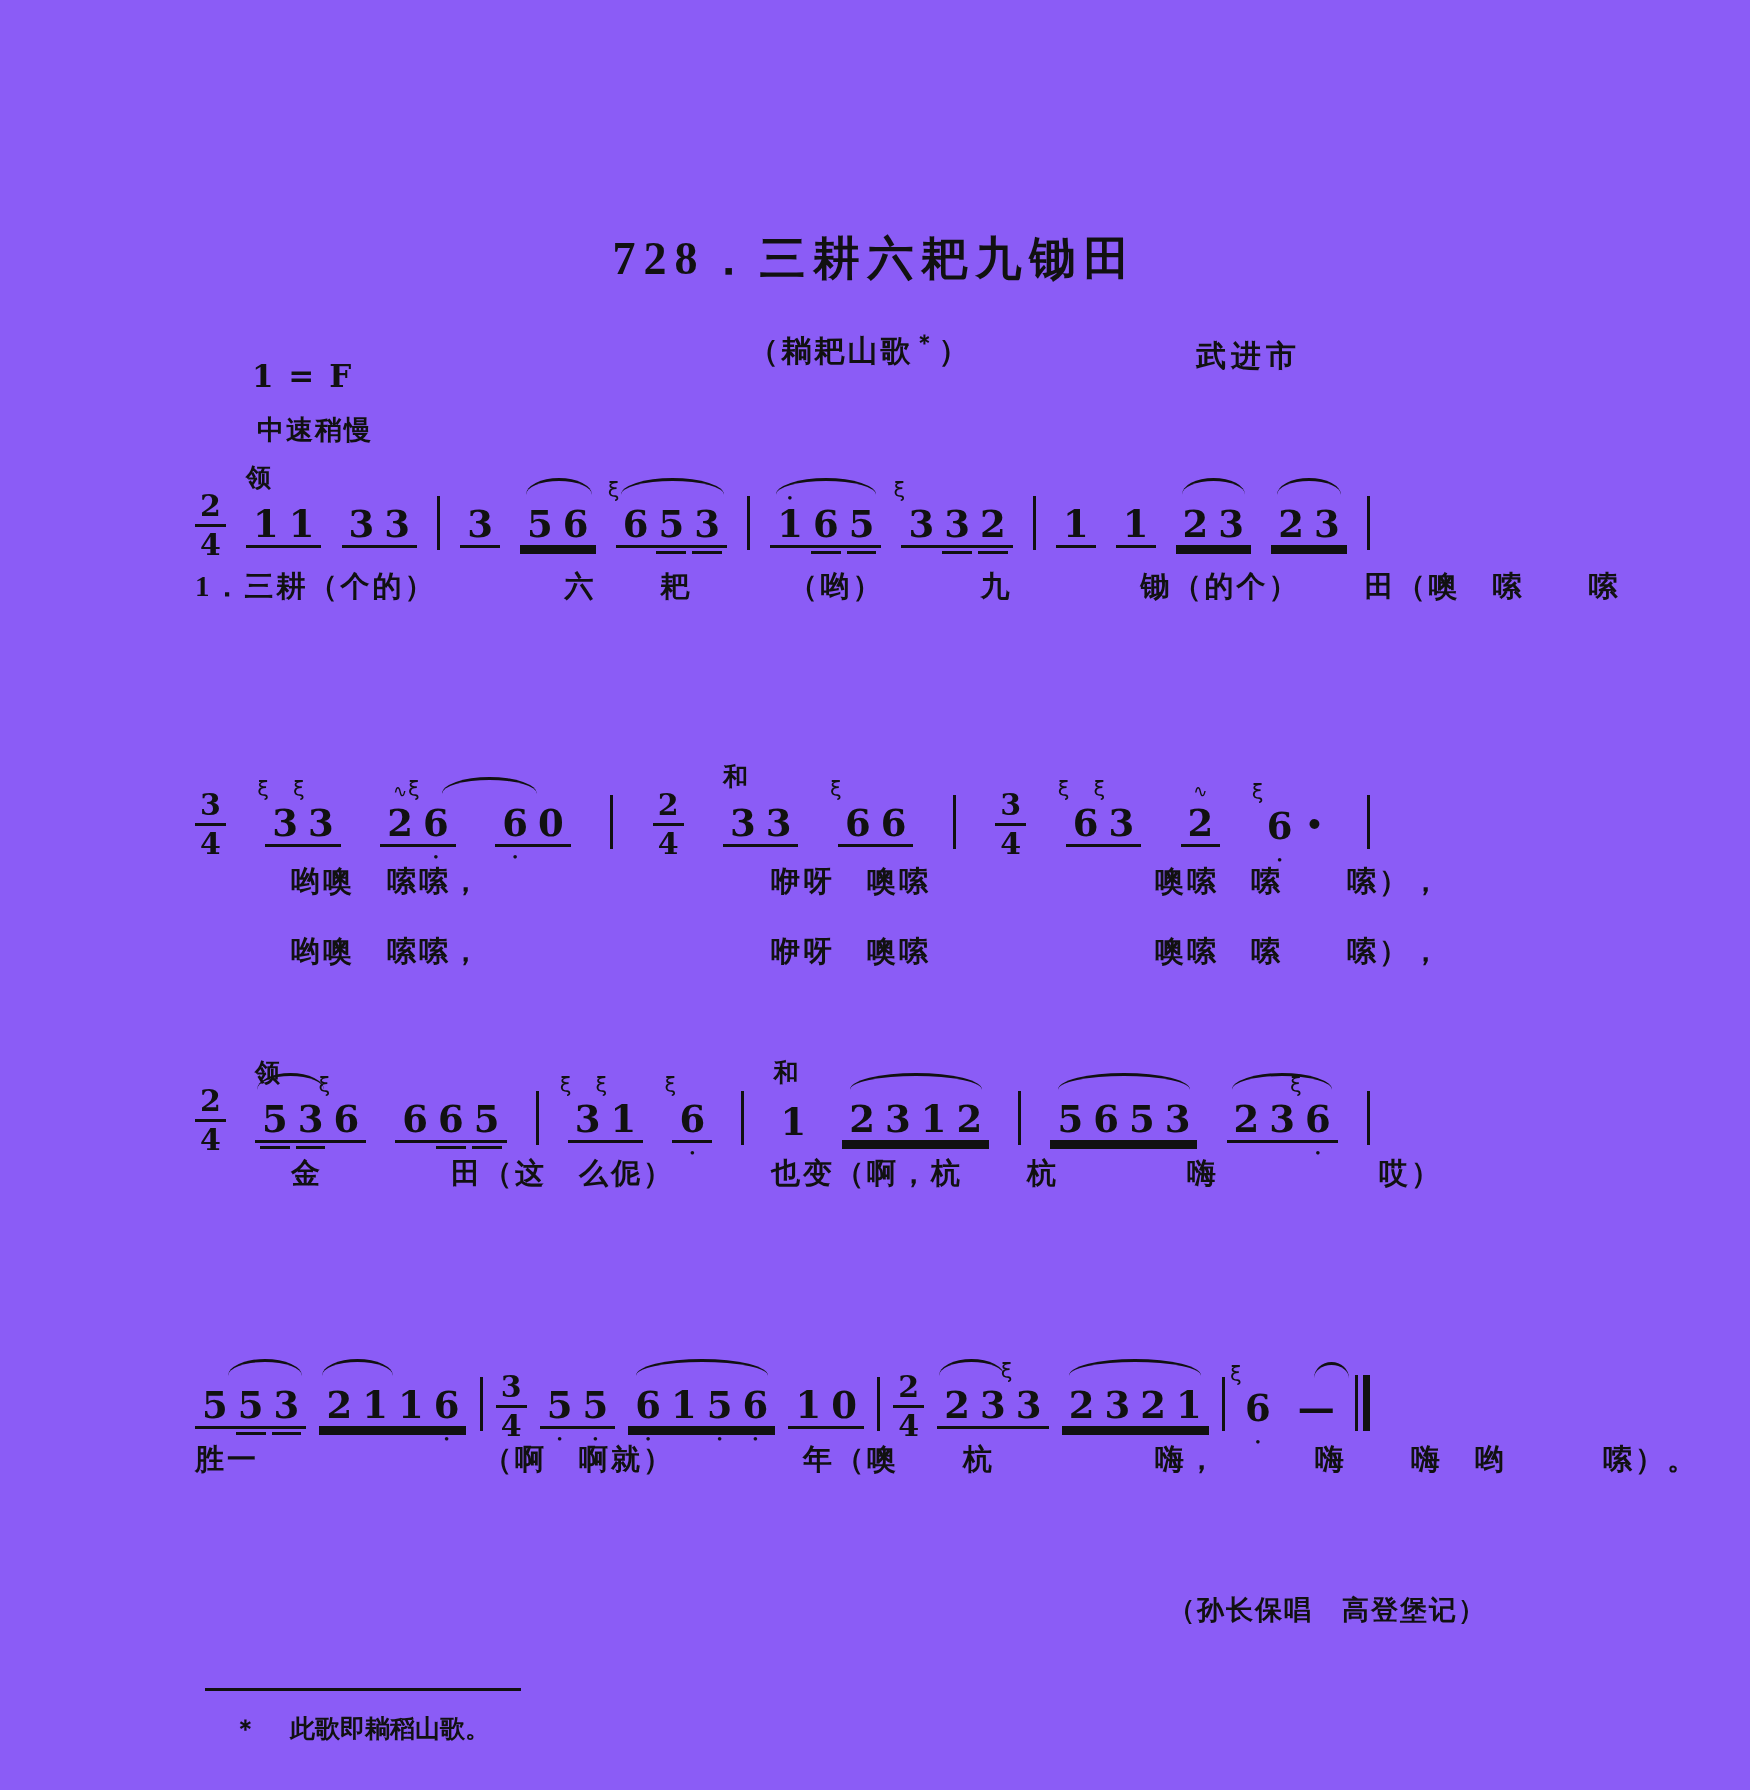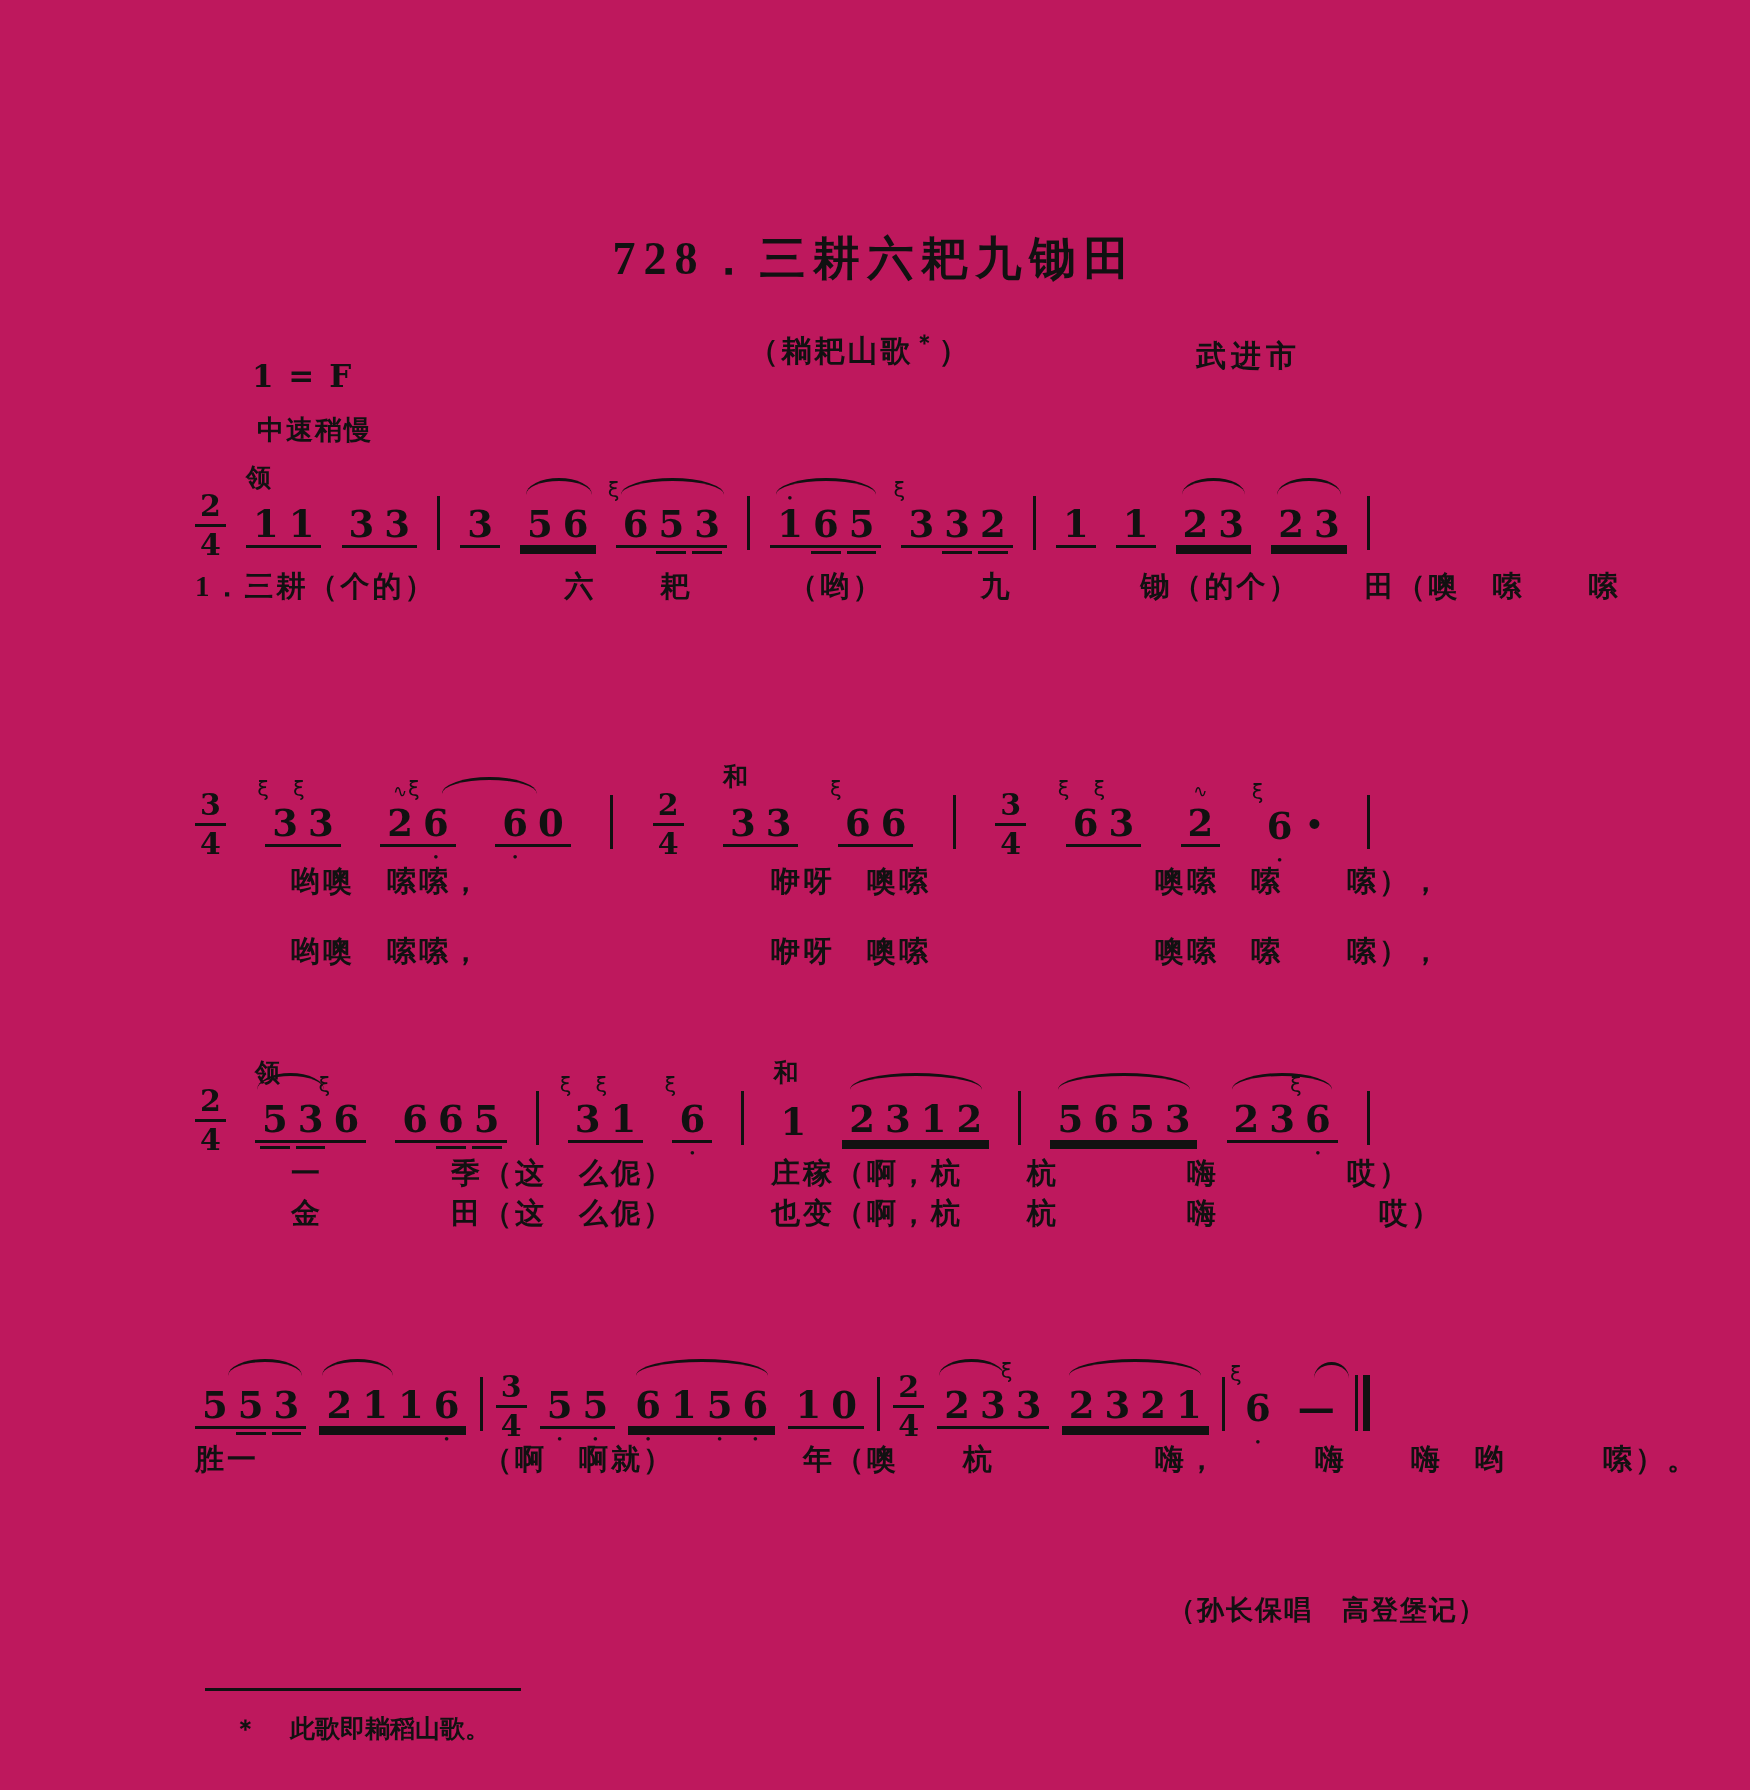--- a/index.html
+++ b/index.html
@@ -1,16 +1,16 @@
 <!DOCTYPE html>
 <html><head>
 <meta charset="utf-8">
 <style>
   html,body{margin:0;padding:0;background:#e8e8e8;}
-  .page{position:relative;width:1750px;height:1790px;background:#be185d;color:#111;
+  .page{position:relative;width:1750px;height:1790px;background:#8b5cf6;color:#111;
         font-family:"Liberation Serif",serif;overflow:hidden;}
 
   .title{position:absolute;top:228px;left:0;width:1750px;text-align:center;
          font-size:46px;font-weight:700;letter-spacing:8px;}
   .subtitle{position:absolute;top:328px;left:0;width:1720px;text-align:center;
             font-size:30px;font-weight:600;letter-spacing:3px;}
   .subtitle .sup{vertical-align:super;font-size:22px;}
   .region{position:absolute;top:336px;left:1196px;font-size:30px;font-weight:700;letter-spacing:5px;}
   .key{position:absolute;top:358px;left:252px;font-size:31px;font-weight:700;
        font-family:"DejaVu Serif",serif;letter-spacing:2px;}
@@ -433,21 +433,20 @@
             </span>
             <span class="note">
               <span class="d">6</span>
               <span class="lo">•</span>
               <span class="orn-g">ξ</span>
             </span>
           </div>
         </div>
         <div class="bar"></div>
       </div>
-      <div class="lyr">　　　一　　　　季（这　么伲）　　　庄稼（啊，杭　　杭　　　　嗨　　　　哎）</div>
       <div class="lyr">　　　金　　　　田（这　么伲）　　　也变（啊，杭　　杭　　　　嗨　　　　　哎）</div>
     </div>
   <div class="sysrow" id="sys3">
       <div class="notes-line">
         <div class="grp">
           <span class="arc" style="left: 30%; width: 66%;"></span>
           <div class="gn u1">
             <span class="note">
               <span class="d">5</span>
             </span>

